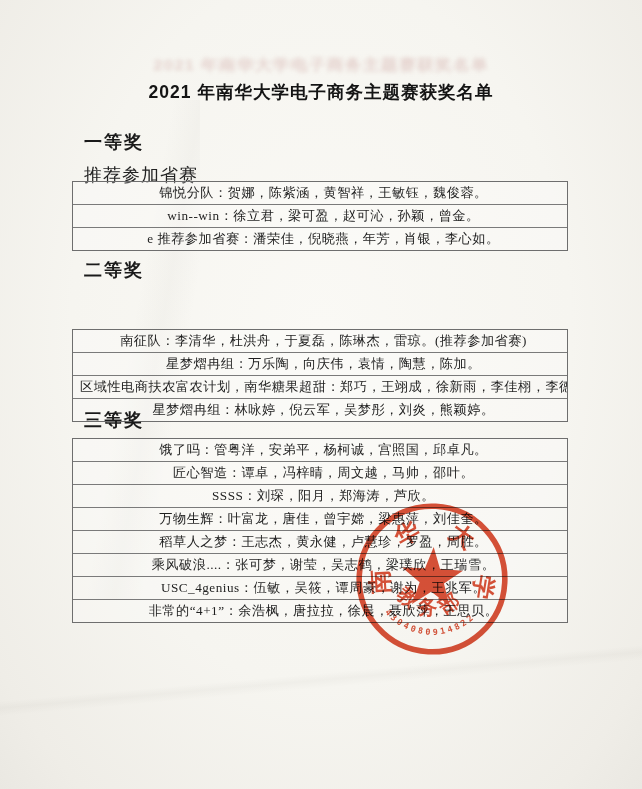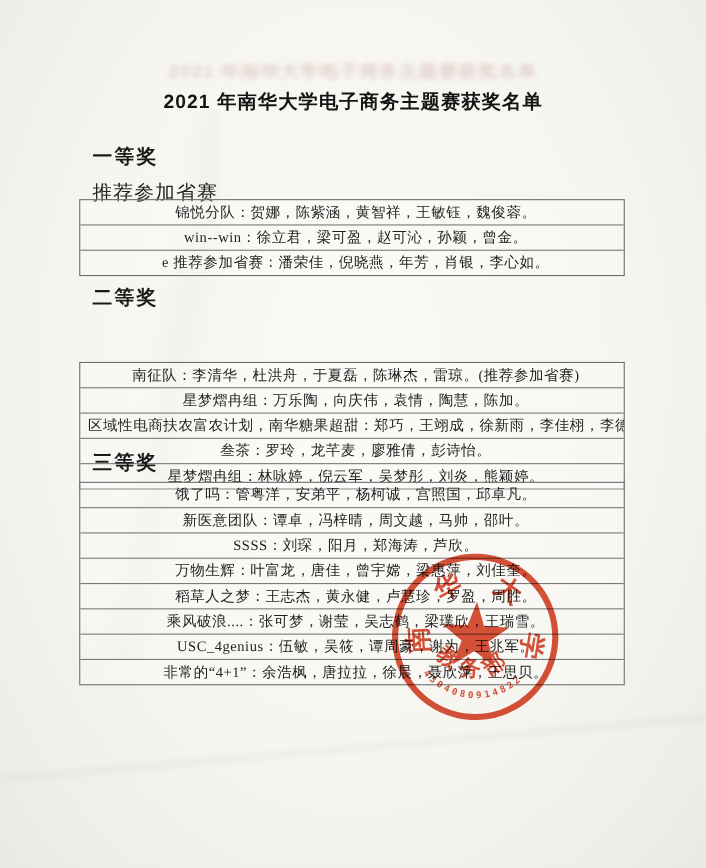--- a/index.html
+++ b/index.html
@@ -71,28 +71,27 @@
     <div class="row">锦悦分队：贺娜，陈紫涵，黄智祥，王敏钰，魏俊蓉。</div>
     <div class="row">win--win：徐立君，梁可盈，赵可沁，孙颖，曾金。</div>
     <div class="row">e 推荐参加省赛：潘荣佳，倪晓燕，年芳，肖银，李心如。</div>
   </div>
 
   <div class="heading" style="top:258px;">二等奖</div>
   <div class="award-table" style="top:289px;margin-top:40px;">
     <div class="row">南征队：李清华，杜洪舟，于夏磊，陈琳杰，雷琼。(推荐参加省赛)</div>
     <div class="row">星梦熠冉组：万乐陶，向庆伟，袁情，陶慧，陈加。</div>
     <div class="row">区域性电商扶农富农计划，南华糖果超甜：郑巧，王翊成，徐新雨，李佳栩，李德龙。</div>
-    <div class="row">叁茶：罗玲，龙芊麦，廖雅倩，彭诗怡。</div>
     <div class="row">星梦熠冉组：林咏婷，倪云军，吴梦彤，刘炎，熊颖婷。</div>
   </div>
 
   <div class="heading" style="top:408px;">三等奖</div>
   <div class="award-table" style="top:438px;">
     <div class="row">饿了吗：管粤洋，安弟平，杨柯诚，宫照国，邱卓凡。</div>
-    <div class="row">新医意团队：谭卓，冯梓晴，周文越，马帅，邵叶。</div>
+    <div class="row">匠心智造：谭卓，冯梓晴，周文越，马帅，邵叶。</div>
     <div class="row">SSSS：刘琛，阳月，郑海涛，芦欣。</div>
     <div class="row">万物生辉：叶富龙，唐佳，曾宇嫦，梁惠萍，刘佳奎。</div>
     <div class="row">稻草人之梦：王志杰，黄永健，卢慧珍，罗盈，周胜。</div>
     <div class="row">乘风破浪....：张可梦，谢莹，吴志鹤，梁璞欣，王瑞雪。</div>
     <div class="row">USC_4genius：伍敏，吴筱，谭周豪，谢为，王兆军。</div>
     <div class="row">非常的“4+1”：余浩枫，唐拉拉，徐晨，聂欣萍，王思贝。</div>
   </div>
 
   <svg class="stamp" viewBox="0 0 200 200">
     <g fill="none" stroke="#d6452a" transform="rotate(3 100 100)">

